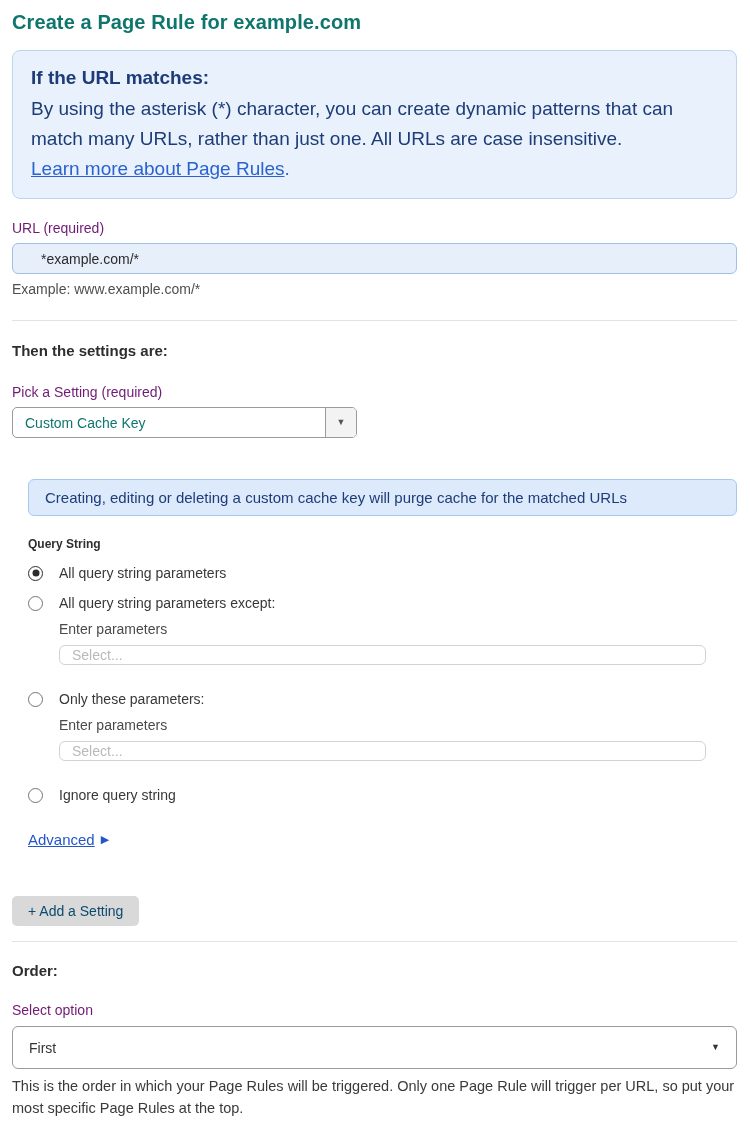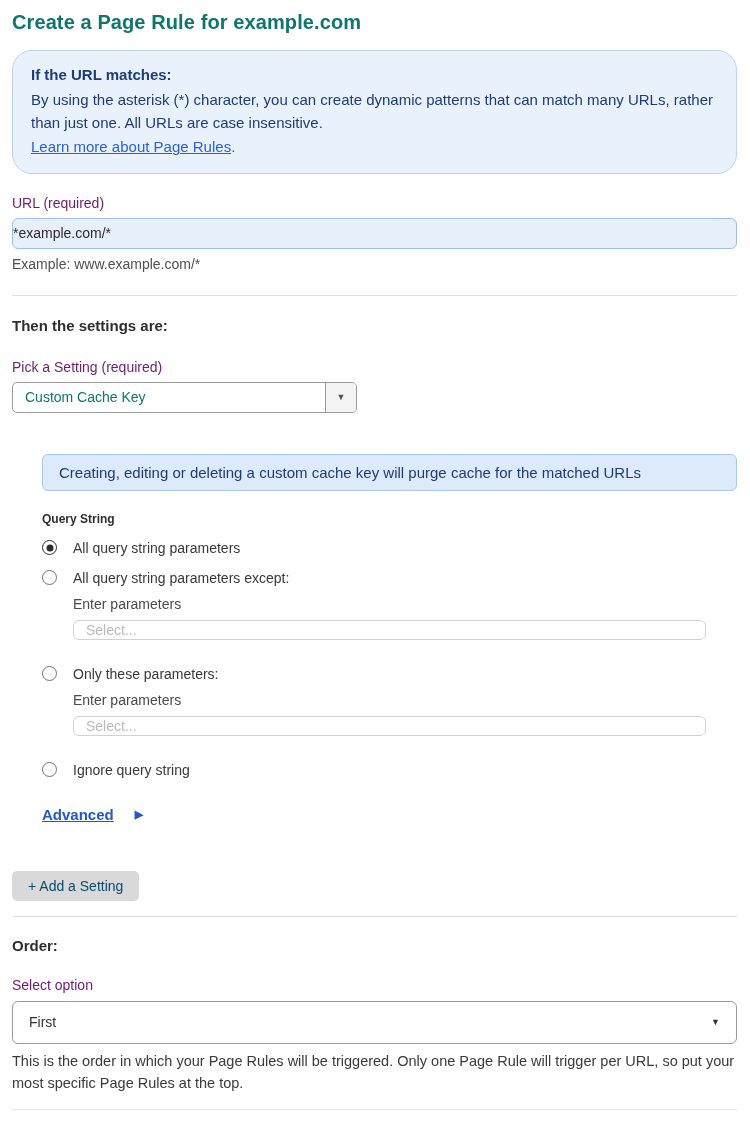--- a/index.html
+++ b/index.html
@@ -14,41 +14,41 @@
 
   .page-title {
     font-size: 20px; font-weight: bold; color: #0f766e;
     margin: 2px 0 16px 0; letter-spacing: 0.1px;
   }
 
   
   .info-box {
     background: #e9f2fc;
     border: 1px solid #bcd4ee;
-    border-radius: 20px;
+    border-radius: 8px;
     padding: 12px 18px 14px 18px;
     color: #1d3c78;
-    font-size: 15px;
+    font-size: 19px;
     line-height: 1.58;
   }
   .info-box .info-heading { font-weight: bold; margin-bottom: 1px; }
   .info-box a.info-link {
     color: #2a62d0; text-decoration: underline; cursor: pointer;
   }
   .info-box .link-suffix { color: #2a62d0; }
 
   .field-label { font-size: 14px; color: #701a75; }
   .url-label { margin: 21px 0 7px 0; }
 
   .url-input {
     display: block; width: 100%; height: 31px;
     background: #e7effb;
     border: 1px solid #9fc0e8;
     border-radius: 6px;
-    padding: 0 0;
+    padding: 0 28px;
     font-family: "Liberation Sans", sans-serif;
     font-size: 14px; color: #2b2b2b; outline: none;
   }
   .url-example { font-size: 14px; color: #4f4f4f; margin-top: 7px; }
 
   .divider { border: none; border-top: 1px solid #e3e3e3; margin: 0; }
   .divider-1 { margin-top: 23px; }
   .divider-2 { margin-top: 15px; }
   .divider-3 { margin-top: 15px; }
 
@@ -66,21 +66,21 @@
   .setting-select .select-value {
     flex: 1; display: flex; align-items: center;
     padding: 0 12px; font-size: 14px; color: #0f766e;
   }
   .setting-select .select-arrow-btn {
     width: 31px; border-left: 1px solid #9a9a9a;
     background: #f3f3f3; display: flex; align-items: center; justify-content: center;
   }
   .caret-down { font-size: 9px; color: #555; line-height: 1; }
 
-  .setting-body { margin-left: 30px; }
+  .setting-body { margin-left: 16px; }
 
   .notice-box {
     margin-top: 41px;
     background: #ddeafc;
     border: 1px solid #a9c8f0;
     border-radius: 6px;
     padding: 9px 16px;
     font-size: 15px; color: #1d3c78;
   }
 
@@ -105,22 +105,22 @@
   .sub-label { margin-top: 10px; font-size: 14px; color: #4a4a4a; }
   .tag-input {
     display: block; margin-top: 8px; width: calc(100% - 31px); height: 20px;
     border: 1px solid #d2d2d2; border-radius: 6px;
     padding: 0 12px; font-family: "Liberation Sans", sans-serif;
     font-size: 14px; color: #333; outline: none; background: #fff;
   }
   .tag-input::placeholder { color: #b9b9b9; }
 
   .advanced-link {
-    display: inline-flex; align-items: center; gap: 21px;
-    margin-top: 28px; font-size: 15px; color: #2456cb; cursor: pointer; font-weight: bold;
+    display: inline-flex; align-items: center; gap: 6px;
+    margin-top: 28px; font-size: 15px; color: #2456cb; cursor: pointer;
   }
   .advanced-link .advanced-text { text-decoration: underline; }
   .advanced-caret { font-size: 11px; line-height: 1; }
 
   .btn {
     display: inline-flex; align-items: center; justify-content: center;
     height: 30px; border: none; border-radius: 5px;
     font-family: "Liberation Sans", sans-serif;
     font-size: 14px; cursor: pointer; padding: 0 16px;
   }

